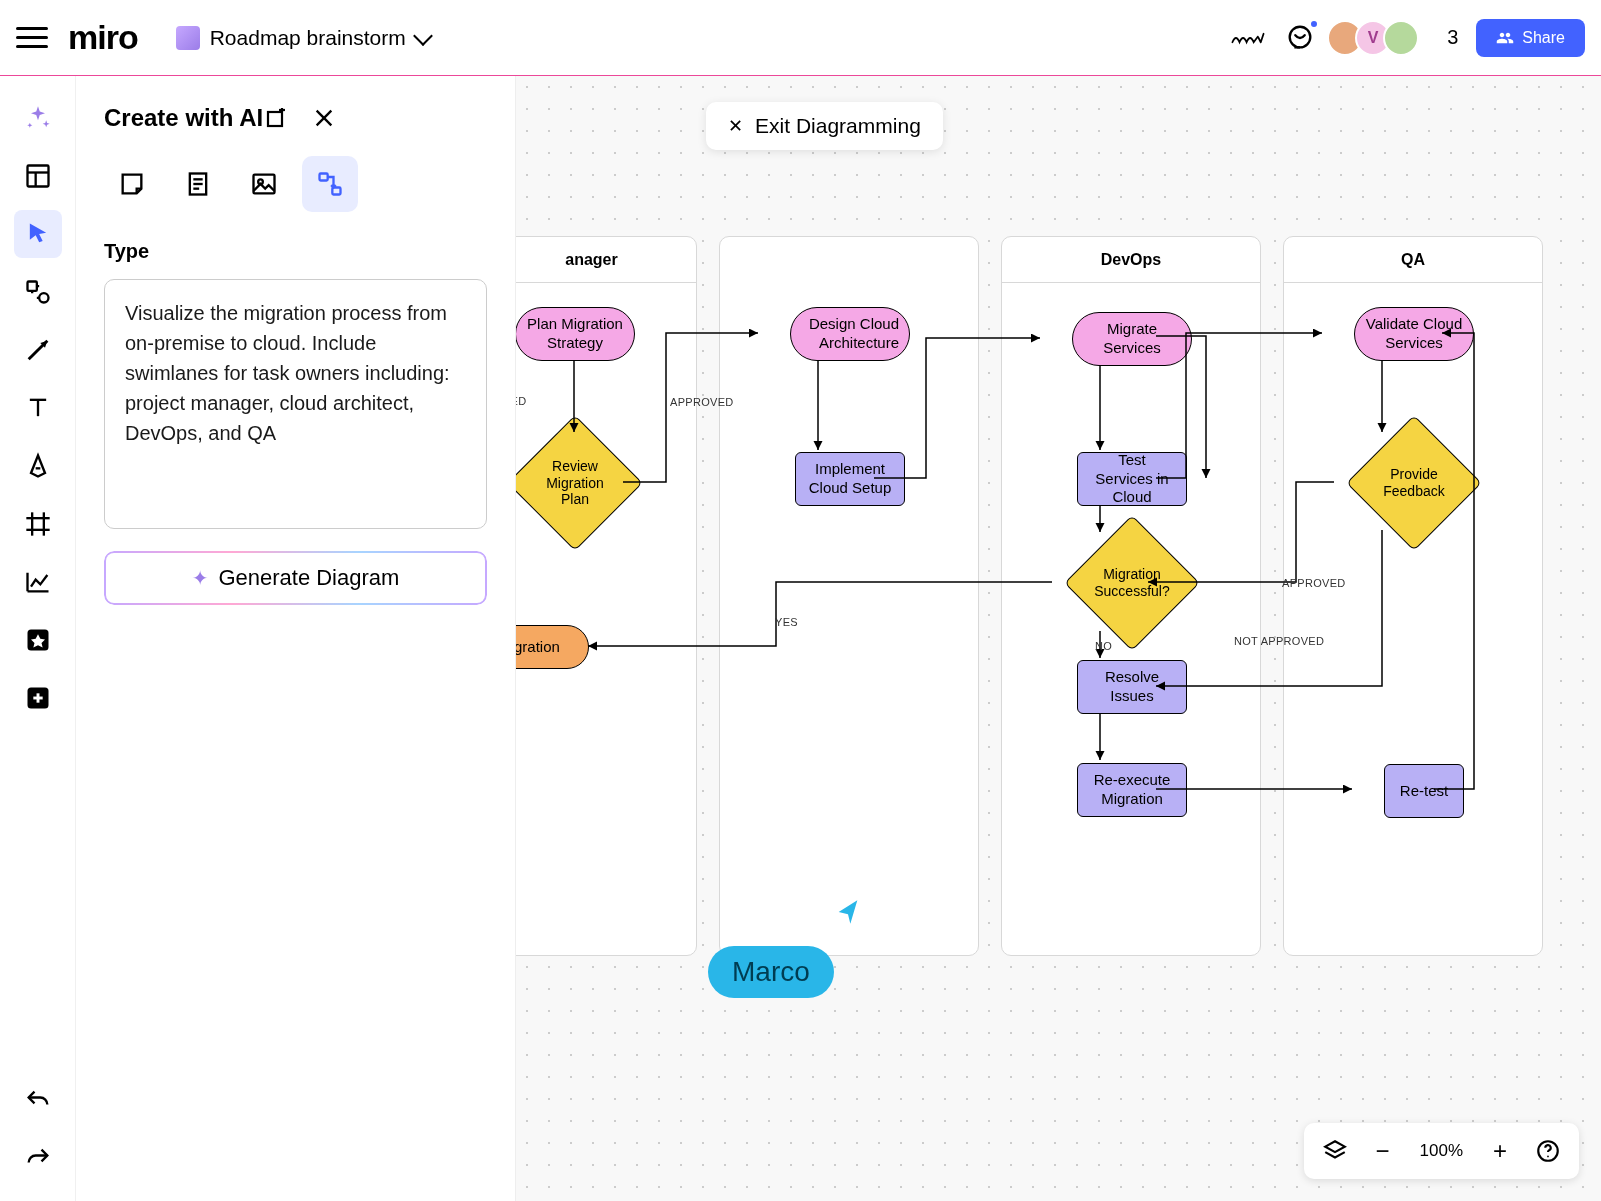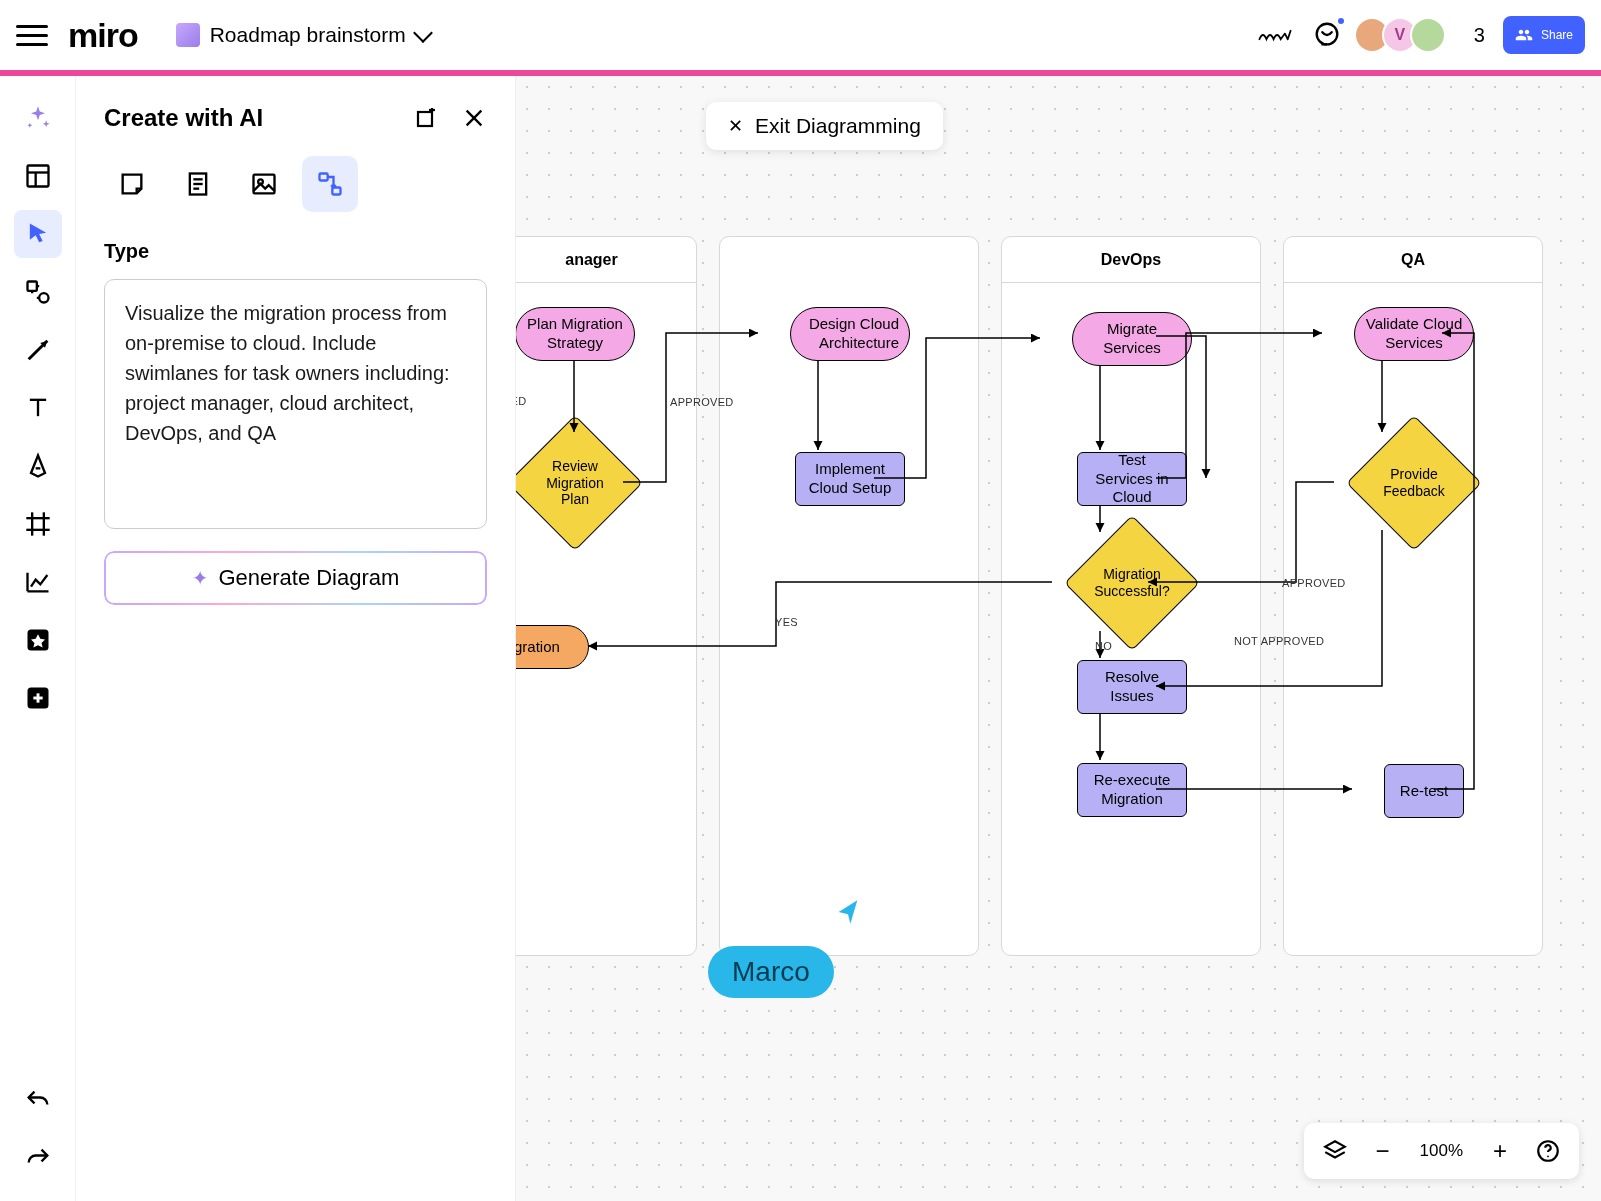--- a/index.html
+++ b/index.html
@@ -1,50 +1,50 @@
 <!DOCTYPE html>
 <html><head>
 <meta charset="utf-8">
 <style>
 * { box-sizing: border-box; margin: 0; padding: 0; }
 html, body { width: 1601px; height: 1201px; overflow: hidden; font-family: -apple-system, BlinkMacSystemFont, "Segoe UI", Helvetica, Arial, sans-serif; background: #fff; }
 body { position: relative; }
 
 
-.topbar { position: absolute; top: 0; left: 0; right: 0; height: 76px; display: flex; align-items: center; padding: 0 16px; border-bottom: 6px solid #ec4899; background: #fff; z-index: 100; }
+.topbar { position: absolute; top: 0; left: 0; right: 0; height: 76px; display: flex; align-items: center; padding: 0 16px; border-bottom: 1px solid #ec4899; background: #fff; z-index: 100; }
 .hamburger { width: 32px; height: 32px; display: flex; flex-direction: column; justify-content: center; gap: 6px; cursor: pointer; margin-right: 20px; }
 .hamburger span { display: block; height: 3px; background: #000; border-radius: 2px; }
 .logo { font-size: 34px; font-weight: 700; letter-spacing: -1px; margin-right: 28px; }
 .board-chip { display: flex; align-items: center; gap: 10px; cursor: pointer; padding: 6px 10px; border-radius: 6px; }
 .board-icon { width: 24px; height: 24px; border-radius: 4px; background: linear-gradient(135deg,#c6a8ff,#9b7de8); }
 .board-name { font-size: 21px; font-weight: 500; }
 .chev-down { width: 14px; height: 14px; border-right: 2.5px solid #000; border-bottom: 2.5px solid #000; transform: rotate(45deg); margin-top: -4px; }
 .topbar-right { margin-left: auto; display: flex; align-items: center; gap: 18px; }
 .scribble-icon, .chat-icon { width: 34px; height: 34px; display: flex; align-items: center; justify-content: center; font-size: 26px; cursor: pointer; position: relative; }
 .chat-dot { position:absolute; top:-2px; right:-2px; width:10px; height:10px; border-radius:50%; background:#4262ff; border:2px solid #fff;}
 .avatars { display: flex; align-items: center; }
 .avatar { width: 36px; height: 36px; border-radius: 50%; border: 2px solid #fff; margin-left: -8px; font-size:16px; font-weight:600; display:flex; align-items:center; justify-content:center; color:#fff; }
 .avatar.a1 { background:#e8a87c; }
 .avatar.a2 { background:#f5c6e6; color:#a03c8e; }
 .avatar.a3 { background:#b5d99c; }
 .avatar-count { font-size: 20px; margin-left: 10px; }
-.share-btn { background: #4262ff; color: #fff; border: none; border-radius: 8px; padding: 10px 12px; font-size: 12px; font-weight: 500; display: flex; align-items: center; gap: 8px; cursor: pointer; }
+.share-btn { background: #4262ff; color: #fff; border: none; border-radius: 8px; padding: 10px 20px; font-size: 16px; font-weight: 500; display: flex; align-items: center; gap: 8px; cursor: pointer; }
 .share-ico { width:18px; height:18px; }
 .scribble-svg { stroke:#000; stroke-width:2.5; fill:none; stroke-linecap:round; }
 
 
 .left-toolbar { position: absolute; top: 76px; left: 0; width: 76px; bottom: 0; background: #fff; border-right: 1px solid #f0f0f0; display: flex; flex-direction: column; align-items: center; padding-top: 18px; gap: 10px; z-index: 90; }
 .tb-btn { width: 48px; height: 48px; border-radius: 8px; display: flex; align-items: center; justify-content: center; cursor: pointer; font-size: 26px; color:#333; }
 .tb-btn.selected { background: #e8ecff; }
 .tb-btn svg { width: 28px; height: 28px; }
 .tb-spacer { flex: 1; }
 
 
 .ai-panel { position: absolute; top: 76px; left: 76px; width: 440px; bottom: 0; background: #fff; border-right: 1px solid #eee; padding: 28px 28px; z-index: 80; }
-.ai-head { display: flex; align-items: center; justify-content: space-between; margin-bottom: 24px; }
+.ai-head { display: flex; align-items: center; justify-content: flex-start; margin-bottom: 24px; }
 .ai-title { font-size: 24px; font-weight: 700; }
 .ai-head-actions { display: flex; gap: 22px; }
 .ai-head-actions .hicon { width: 26px; height: 26px; cursor: pointer; display:flex; align-items:center; justify-content:center; }
 .ai-tabs { display: flex; gap: 10px; margin-bottom: 28px; }
 .ai-tab { width: 56px; height: 56px; border-radius: 10px; display: flex; align-items: center; justify-content: center; cursor: pointer; }
 .ai-tab.active { background: #e8ecff; }
 .section-label { font-size: 20px; font-weight: 700; margin-bottom: 16px; }
 .chips { display: flex; flex-wrap: wrap; gap: 10px; margin-bottom: 22px; }
 .chip { border: 1.5px solid #ddd; border-radius: 999px; padding: 8px 18px; font-size: 17px; cursor: pointer; background:#fff; }
 .prompt-box { width: 100%; height: 250px; border: 1.5px solid #ccc; border-radius: 10px; padding: 18px 20px; font-size: 20px; line-height: 1.5; resize: none; font-family: inherit; color:#1a1a1a; }

